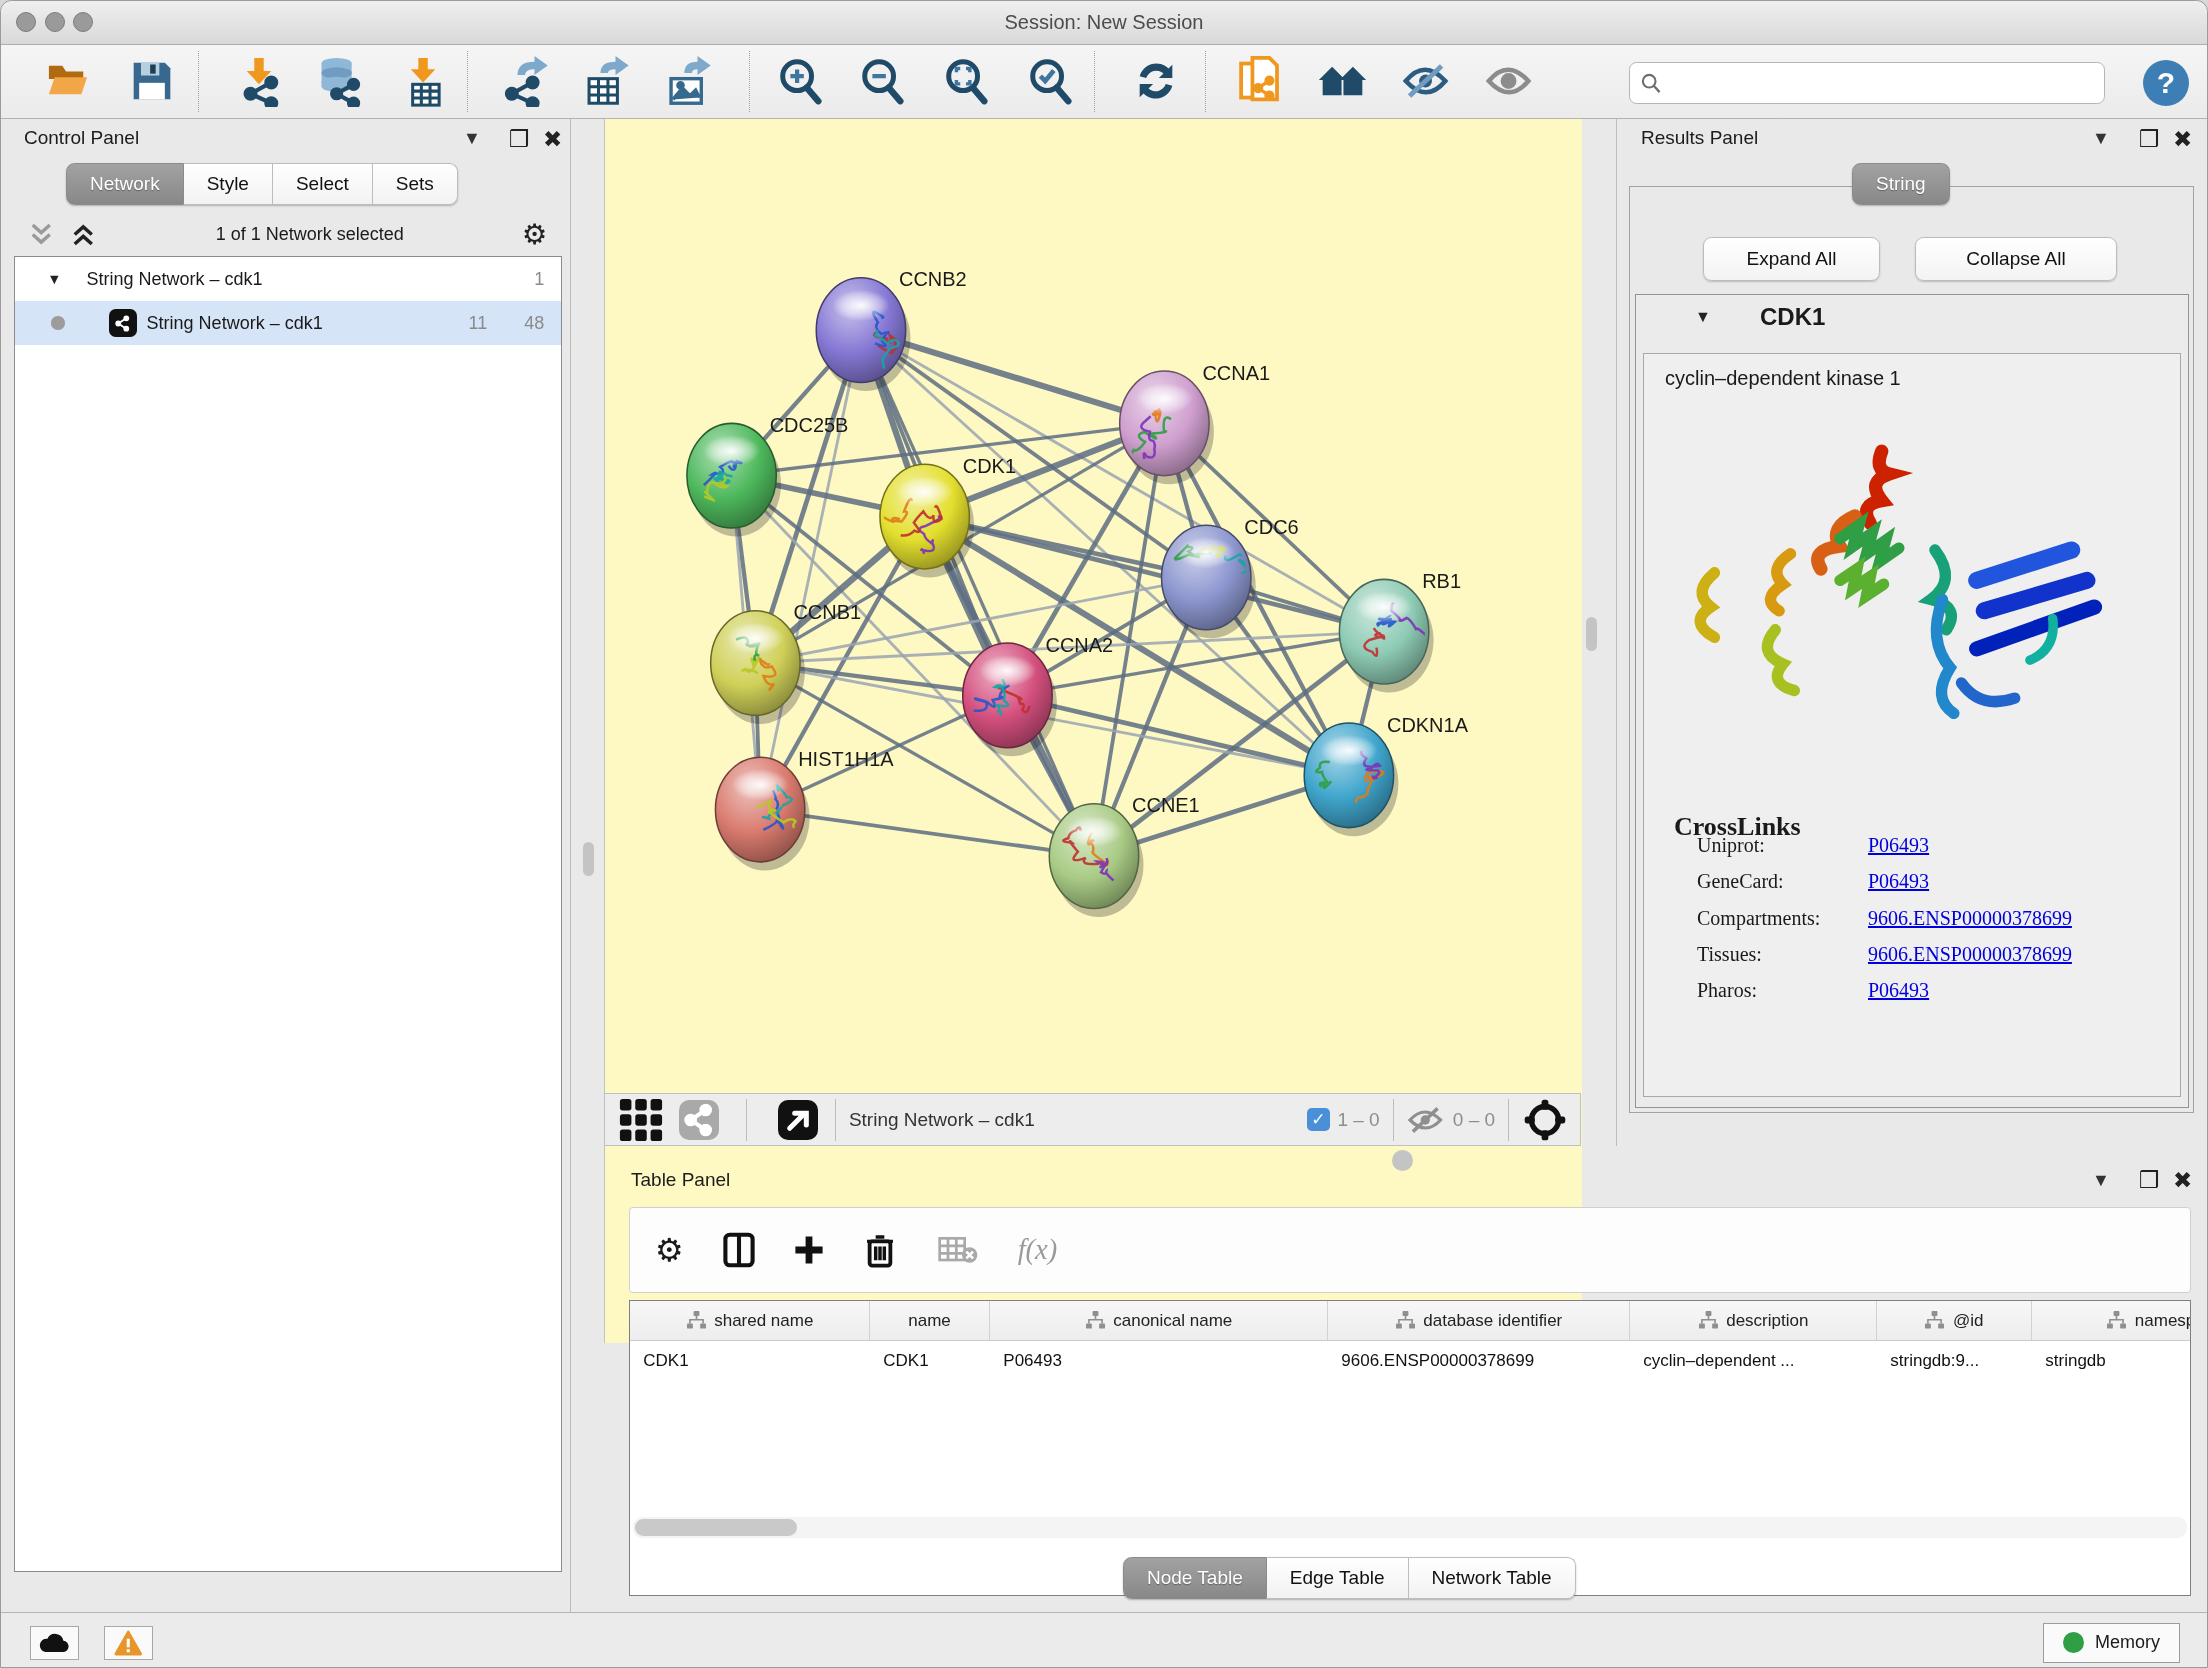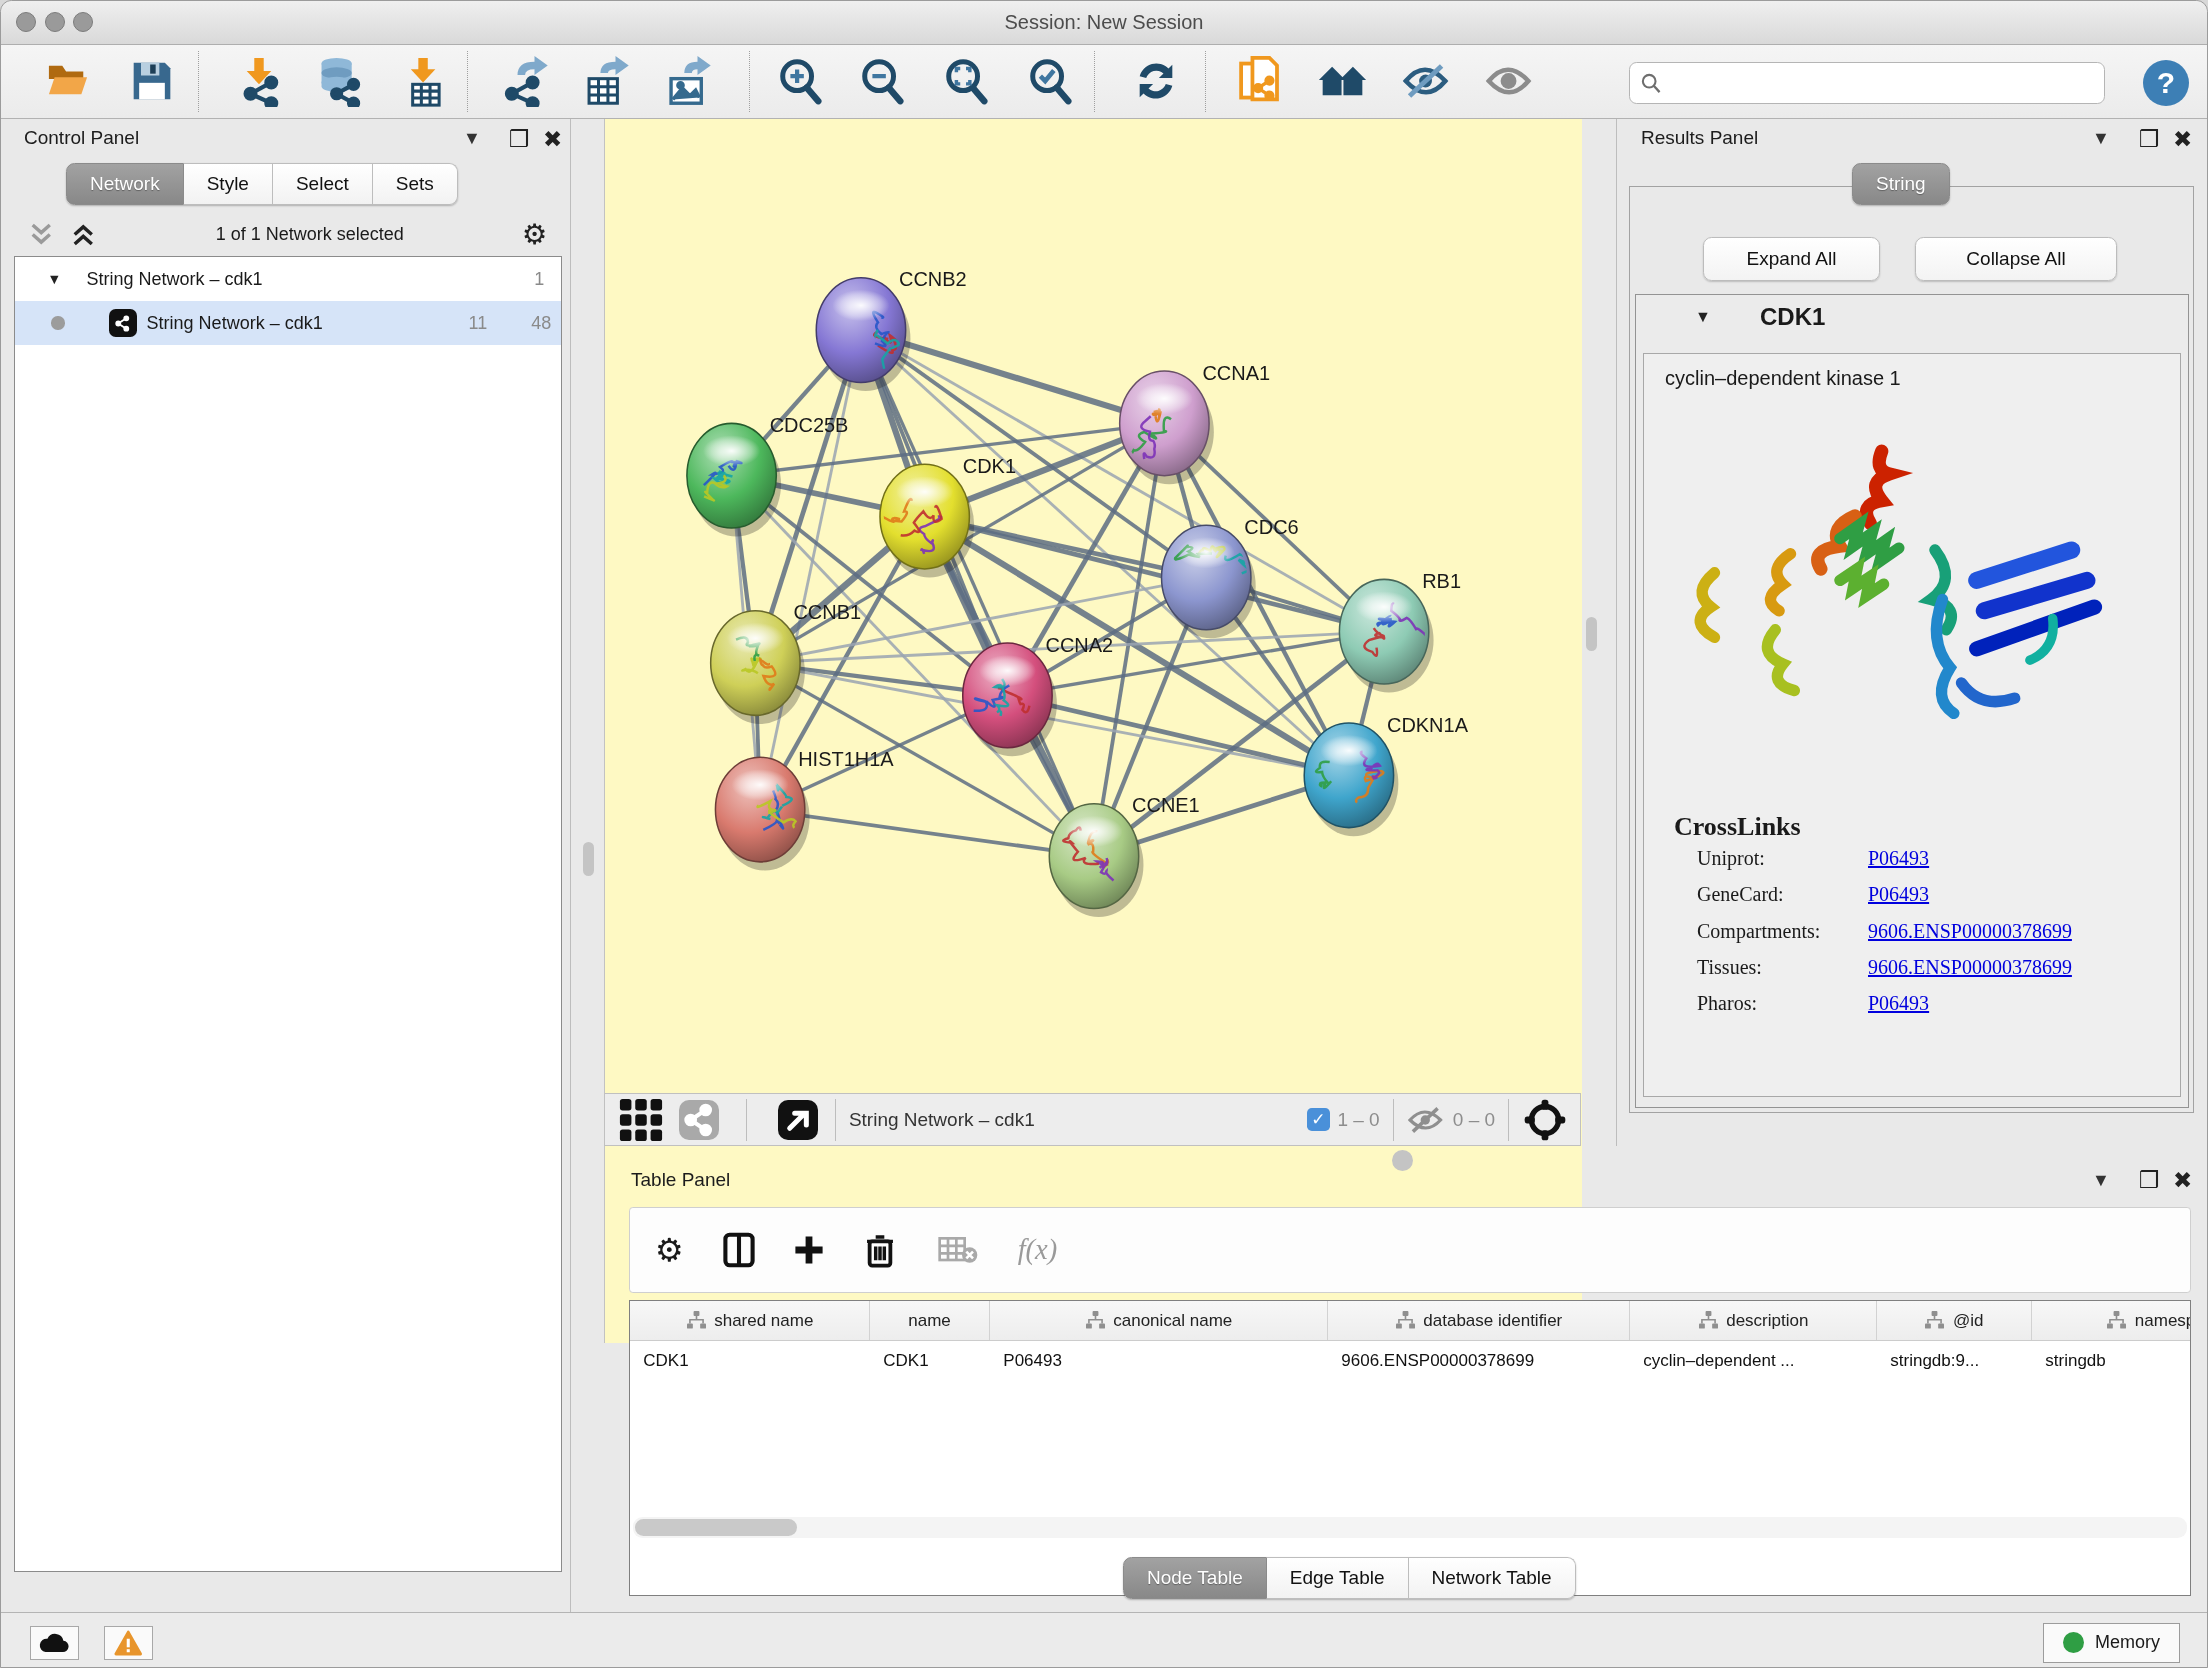--- a/index.html
+++ b/index.html
@@ -288,21 +288,21 @@
             <g stroke="#fff" stroke-width="2" fill="#fff">
           <circle cx="13" cy="3.5" r="2.1"></circle>
               <circle cx="4.5" cy="9" r="2.1"></circle>
               <circle cx="13" cy="14.5" r="2.1"></circle>
           <path d="M13 3.5 L4.5 9 L13 14.5" fill="none"></path>
             </g>
           </svg>
       </span>
       <span>String Network – cdk1</span>
       <span class="tree-count" style="right:74px">11</span>
-      <span class="tree-count" style="right:10px">48</span>
+      <span class="tree-count" style="right:17px">48</span>
     </div>
   </div>
 
   <div class="canvas">
     <svg id="net-svg" width="978" height="974" viewBox="0 0 1028 1024">
         <defs>
           <radialGradient id="glossGrad">
             <stop offset="0%" stop-color="#ffffff" stop-opacity="0.95"></stop>
             <stop offset="70%" stop-color="#ffffff" stop-opacity="0.35"></stop>
             <stop offset="100%" stop-color="#ffffff" stop-opacity="0"></stop>
@@ -655,21 +655,21 @@
         <path d="M146 70 q12 16 -2 26 q16 4 8 16" stroke="#18a078" stroke-width="6"></path>
         <path d="M150 96 q-8 22 4 36 q-10 16 2 24" stroke="#2288cc" stroke-width="6"></path>
         <path d="M168 86 L218 70" stroke="#2255dd" stroke-width="9"></path>
         <path d="M172 102 L226 86" stroke="#1133cc" stroke-width="9"></path>
         <path d="M168 122 L230 100" stroke="#0022bb" stroke-width="8"></path>
         <path d="M160 140 q10 14 28 8" stroke="#2266cc" stroke-width="6"></path>
         <path d="M196 128 q14 -6 12 -22" stroke="#11b0a0" stroke-width="5"></path>
       </g>
     </svg>
     <div class="serif" style="position:absolute;left:30px;top:458px;font-size:26px;font-weight:bold">CrossLinks</div>
-    <div id="xlinks" class="serif" style="position:absolute;left:53px;top:493px;width:476px">
+    <div id="xlinks" class="serif" style="position:absolute;left:53px;top:480px;width:476px">
         <div class="xlink-row">
           <span class="xlink-label">Uniprot:</span>
           <a class="xlink-val">P06493</a>
         </div>
         <div class="xlink-row">
           <span class="xlink-label">GeneCard:</span>
           <a class="xlink-val">P06493</a>
         </div>
         <div class="xlink-row">
           <span class="xlink-label">Compartments:</span>

